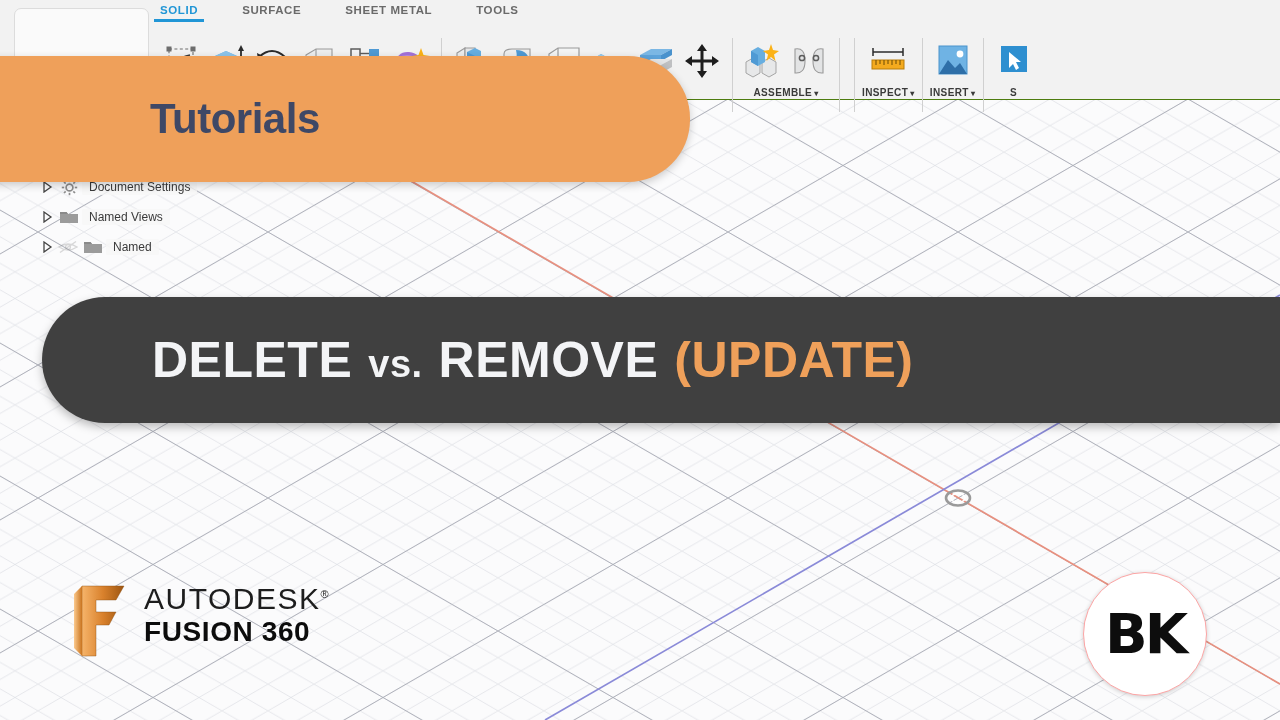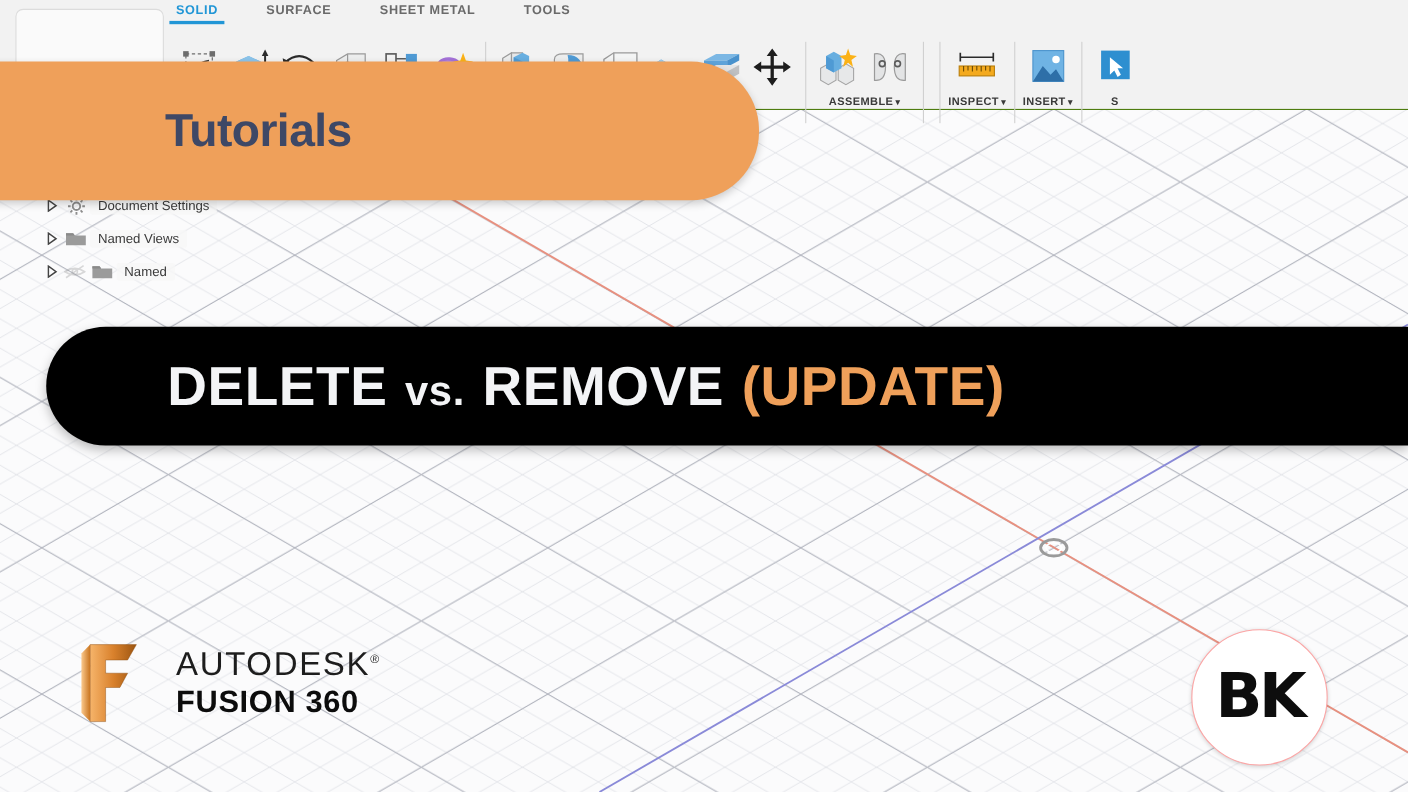--- a/index.html
+++ b/index.html
@@ -177,22 +177,22 @@
     font-weight: bold;
     color: #3e4866;
     letter-spacing: -0.5px;
     line-height: 1;
   }
 
   
   .title-banner {
     position: absolute;
     left: 42px; top: 297px;
-    width: 1238px; height: 108px;
-    background: #000000;
+    width: 1238px; height: 126px;
+    background: #404040;
     border-radius: 63px 0 0 63px;
     box-shadow: 0 4px 10px rgba(0,0,0,.26);
     z-index: 10;
     display: flex;
     align-items: center;
     text-align: center;
   }
   .title-text {
     margin-left: 110px;
     font-size: 50px;
@@ -205,22 +205,20 @@
   .title-text .small { font-size: 38px; }
   .title-text .accent { color: #efa05a; }
   .sp { display: inline-block; width: 16px; }
 
   
   .autodesk-logo {
     position: absolute;
     left: 72px; top: 584px;
     z-index: 9;
     display: flex;
-    align-items: center;
-    gap: 16px;
   }
   .ad-mark { width: 56px; height: 74px; margin-right: 16px; }
   .ad-words { display: flex; flex-direction: column; line-height: 1; }
   .ad-line1 {
     font-size: 30px;
     letter-spacing: 1.5px;
     color: #1d1d1d;
     font-weight: 400;
     position: relative;
   }

